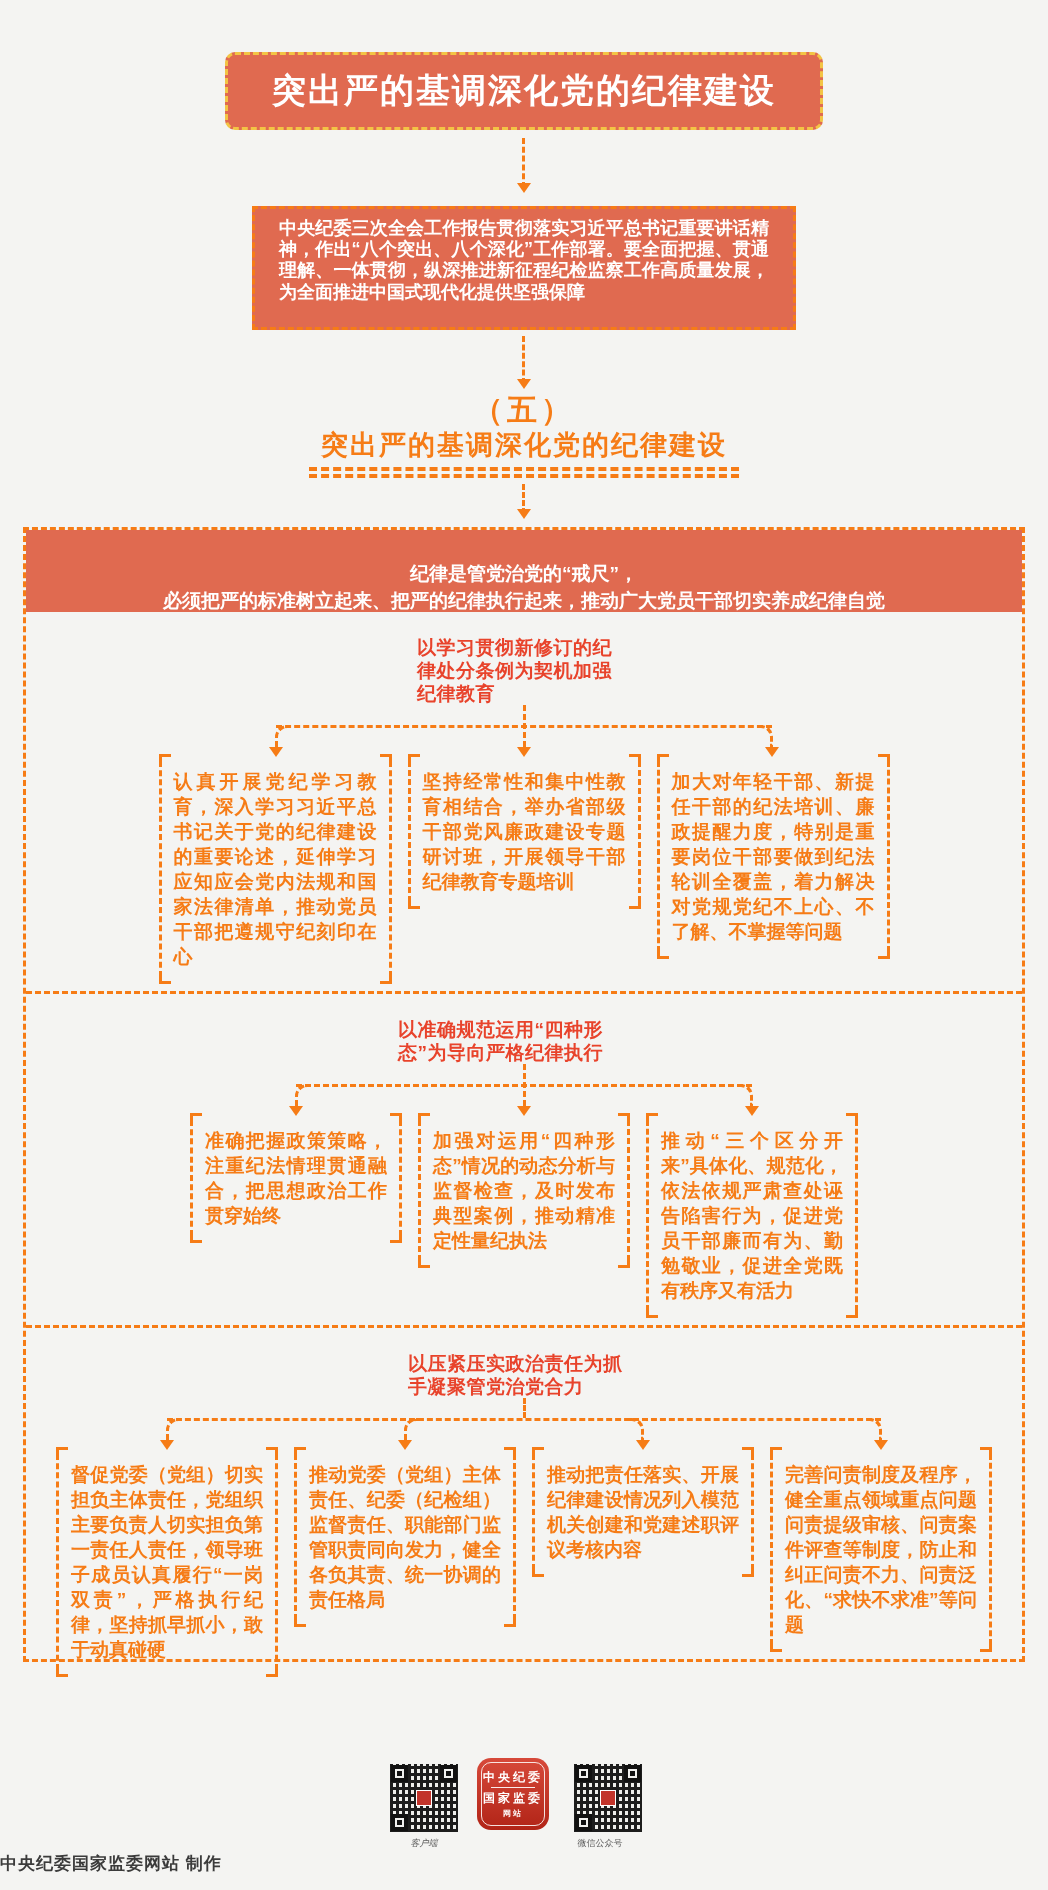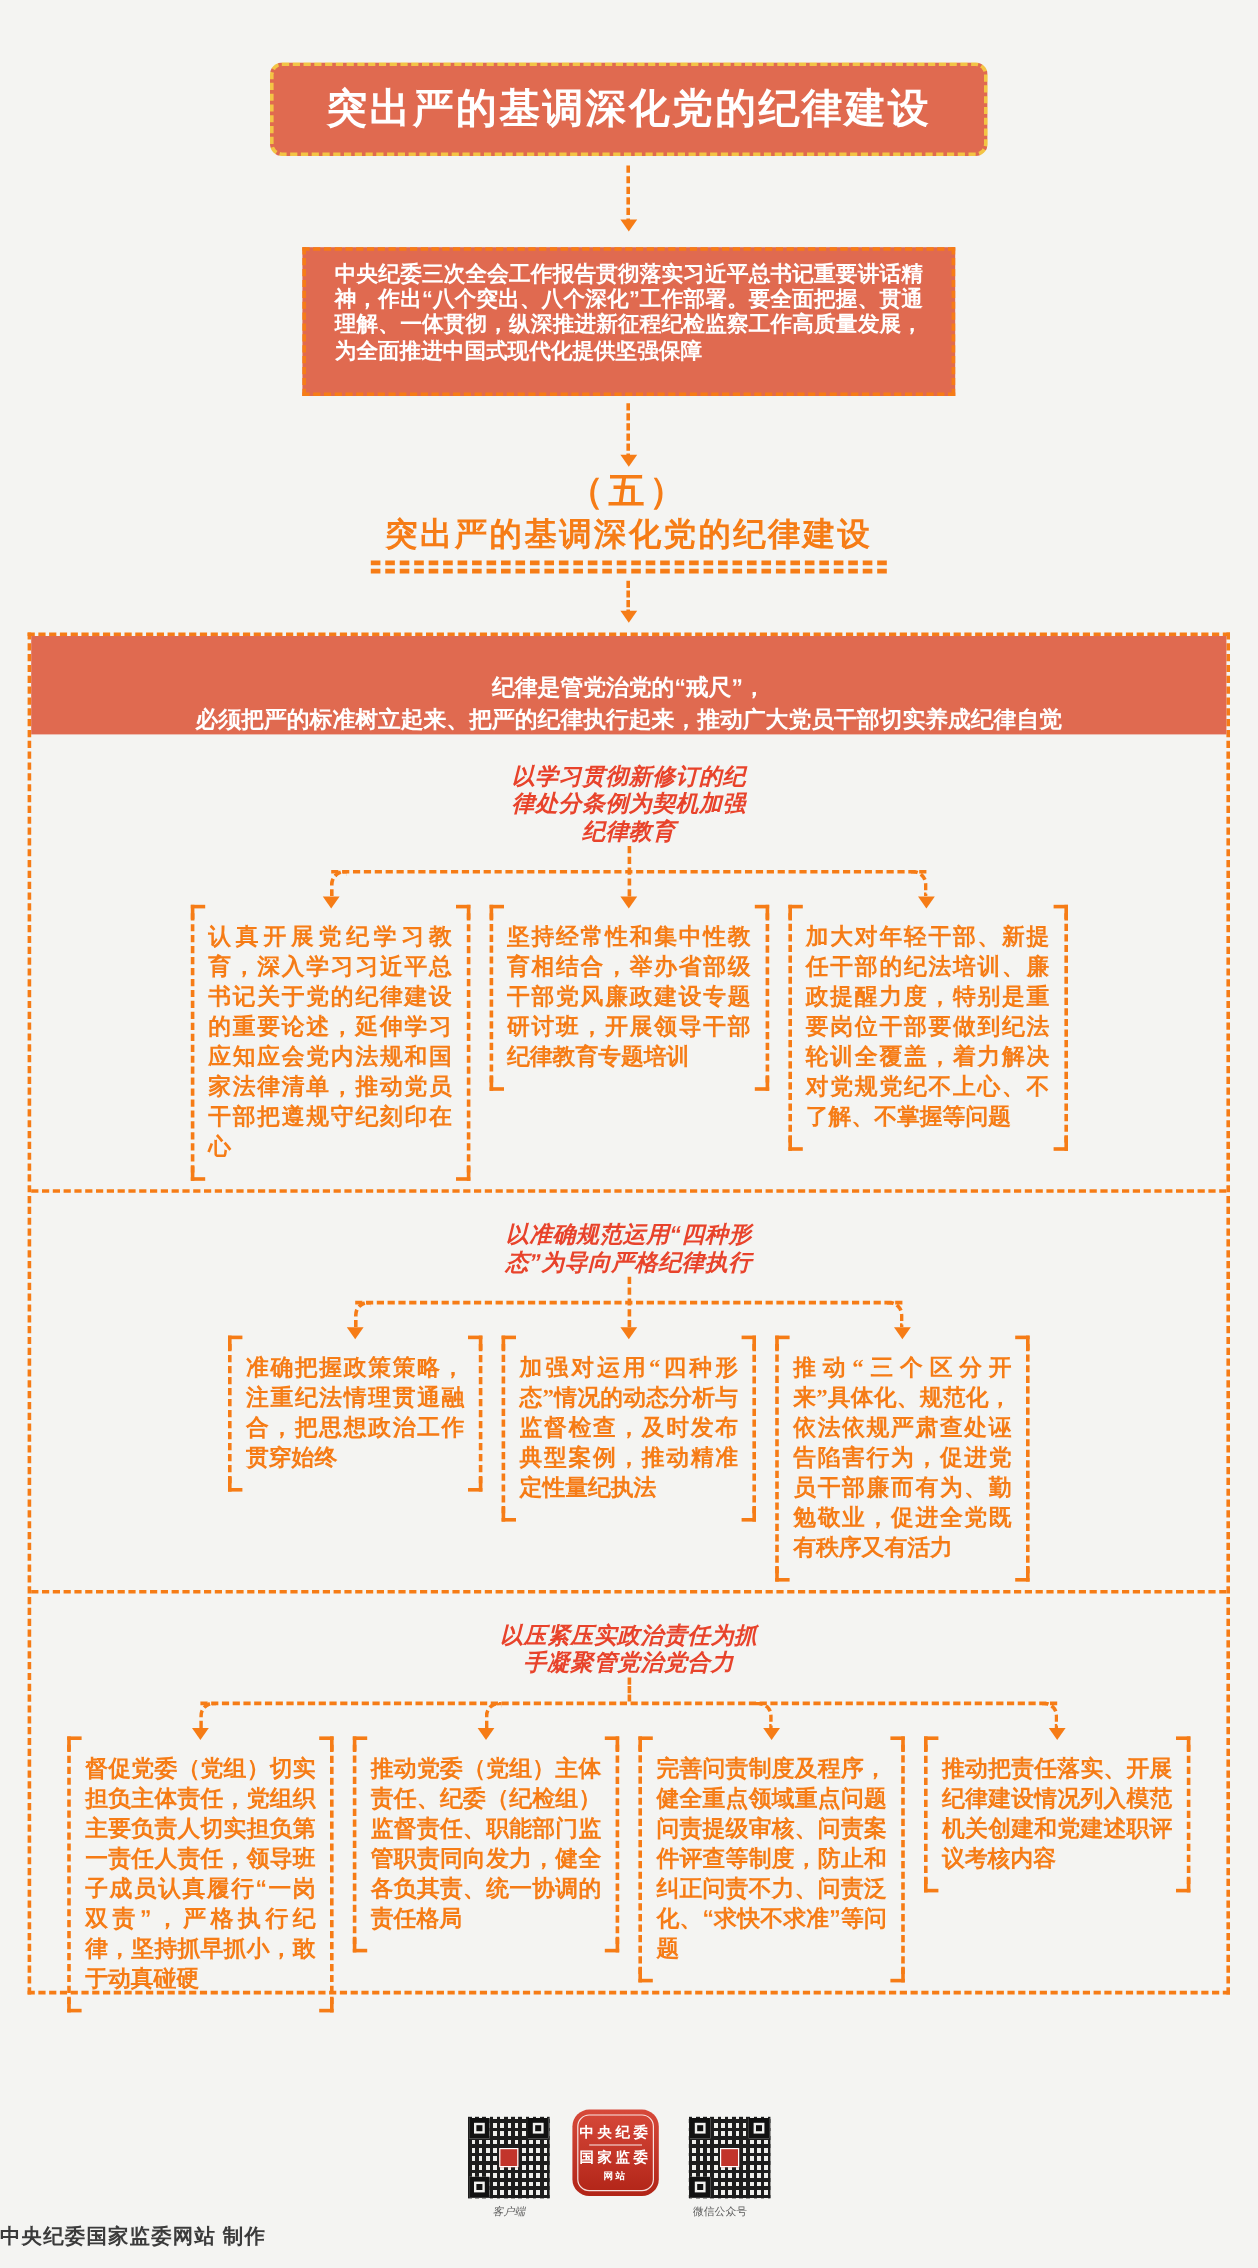--- a/index.html
+++ b/index.html
@@ -57,22 +57,22 @@
     position:absolute;left:23px;top:527px;width:1002px;height:1135px;
     border:3px dashed var(--orange);
   }
   .panel-header{
     height:82px;background:var(--salmon);color:#fff;text-align:center;
     display:flex;flex-direction:column;justify-content:flex-end;gap:5px;
     font-size:19px;line-height:22px;
   }
 
   .sec-heading{
-    margin:24px auto 0;text-align:center;color:var(--red);
-    font-size:19px;line-height:23px;letter-spacing:0.5px;font-style:italic;
+    margin:24px auto 0;text-align:left;color:var(--red);
+    font-size:19px;line-height:23px;letter-spacing:0.5px;
   }
   .s1 .sec-heading{width:214px;}
   .s2 .sec-heading{width:252px;}
   .s3 .sec-heading{width:232px;}
 
   
   .connector{position:relative;height:52px;}
   .connector .stub{position:absolute;left:calc(50% - 1.5px);top:0;height:20px;border-left:3px dashed var(--orange);}
   .connector .stub.full{height:42px;}
   .connector .hline{position:absolute;top:20px;border-top:3px dashed var(--orange);}
@@ -92,21 +92,21 @@
   .s3 .a-l1{left:calc(50% - 357px);} .s3 .a-l2{left:calc(50% - 119px);}
   .s3 .a-r1{left:calc(50% + 119px);} .s3 .a-r2{left:calc(50% + 357px);}
 
   
   .row{display:flex;justify-content:center;align-items:flex-start;gap:16px;margin-top:4px;}
   .box{
     position:relative;border-left:3px dashed var(--orange);border-right:3px dashed var(--orange);
     padding:8px 12px;color:var(--orange);font-size:19px;line-height:25px;text-align:justify;
   }
   .s1 .box{width:233px;}
-  .s2 .box{width:212px;font-family:Liberation Serif, serif;}
+  .s2 .box{width:212px;}
   .s3 .box{width:222px;}
   .box .c{position:absolute;width:12px;height:12px;}
   .box .tl{left:-3px;top:-7px;border-top:3px solid var(--orange);border-left:3px solid var(--orange);}
   .box .tr{right:-3px;top:-7px;border-top:3px solid var(--orange);border-right:3px solid var(--orange);}
   .box .bl{left:-3px;bottom:-7px;border-bottom:3px solid var(--orange);border-left:3px solid var(--orange);}
   .box .br{right:-3px;bottom:-7px;border-bottom:3px solid var(--orange);border-right:3px solid var(--orange);}
 
   .divider{border-top:3px dashed var(--orange);margin-top:14px;}
 
   
@@ -275,28 +275,28 @@
             <i class="c tr"></i>
             <i class="c bl"></i>
             <i class="c br"></i>
           <p>推动党委（党组）主体责任、纪委（纪检组）监督责任、职能部门监管职责同向发力，健全各负其责、统一协调的责任格局</p>
         </div>
         <div class="box">
           <i class="c tl"></i>
             <i class="c tr"></i>
             <i class="c bl"></i>
             <i class="c br"></i>
+          <p>推动把责任落实、开展纪律建设情况列入模范机关创建和党建述职评议考核内容</p>
+        </div>
+        <div class="box">
+          <i class="c tl"></i>
+            <i class="c tr"></i>
+            <i class="c bl"></i>
+            <i class="c br"></i>
           <p>完善问责制度及程序，健全重点领域重点问题问责提级审核、问责案件评查等制度，防止和纠正问责不力、问责泛化、“求快不求准”等问题</p>
-        </div>
-        <div class="box">
-          <i class="c tl"></i>
-            <i class="c tr"></i>
-            <i class="c bl"></i>
-            <i class="c br"></i>
-          <p>推动把责任落实、开展纪律建设情况列入模范机关创建和党建述职评议考核内容</p>
         </div>
       </div>
     </div>
 
   </div>
 
   <div class="qr qr-left">
     <i class="f f1"></i>
     <i class="f f2"></i>
     <i class="f f3"></i>

